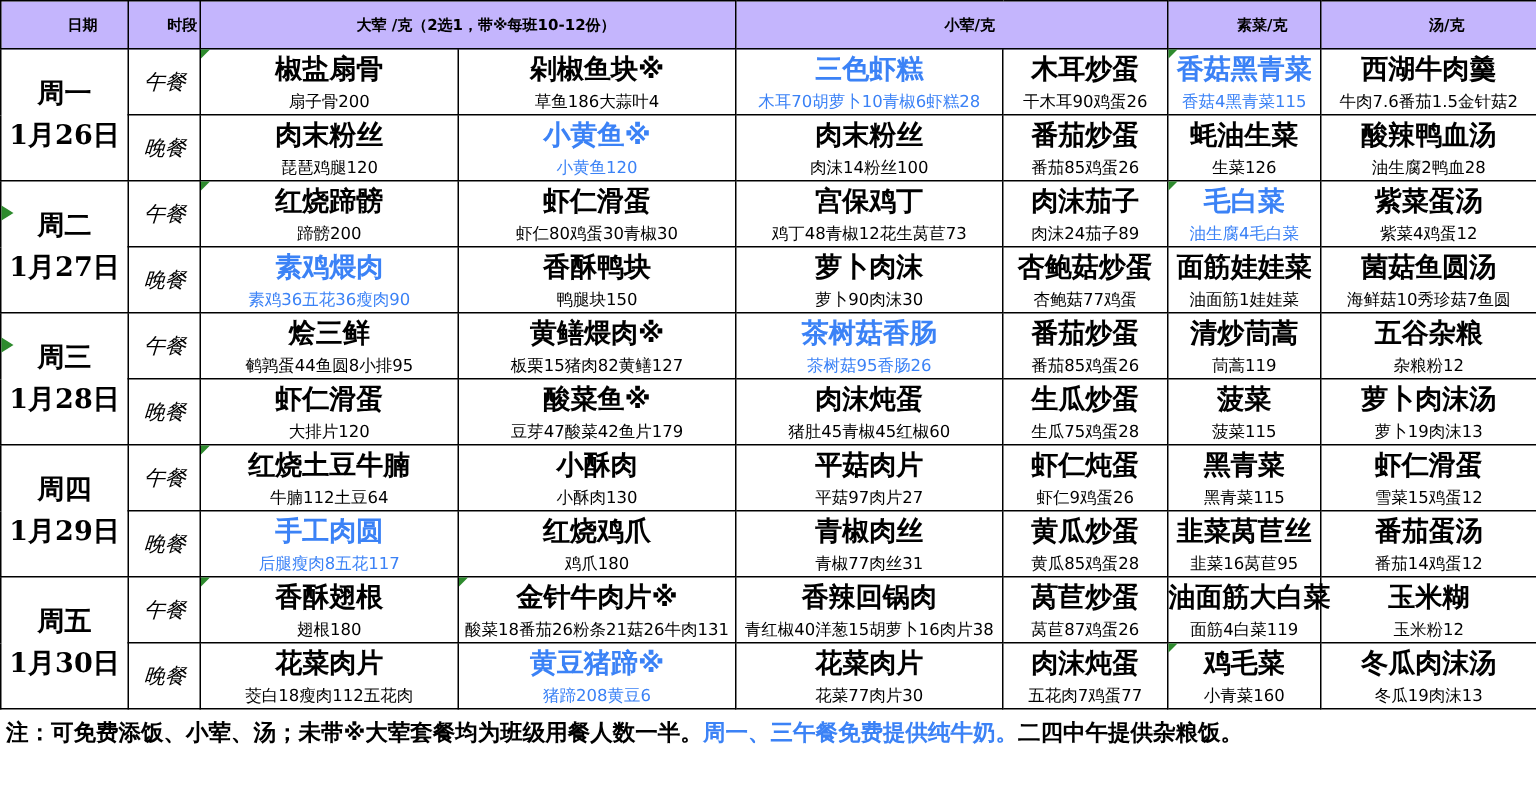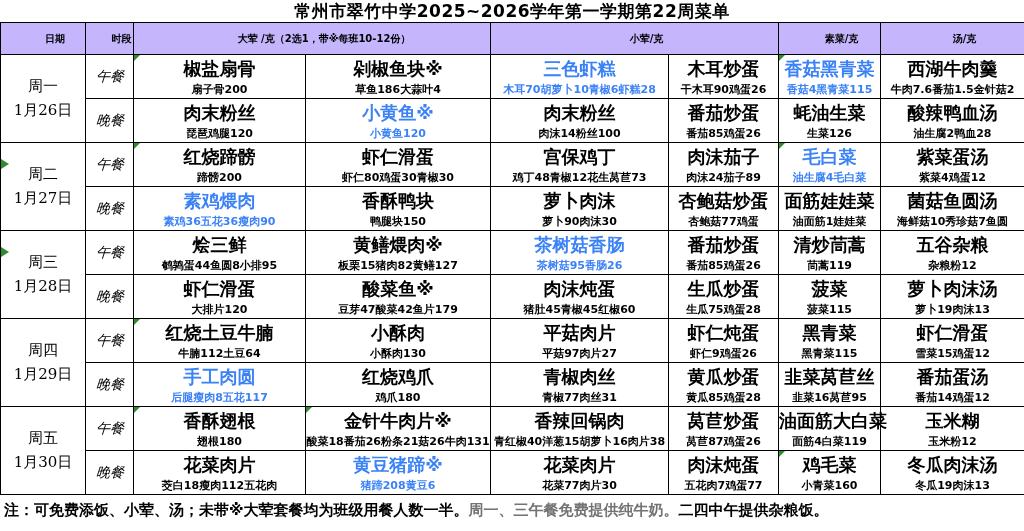--- a/index.html
+++ b/index.html
@@ -6,42 +6,41 @@
   html,body { width:1024px; height:531px; background:#ffffff; overflow:hidden;
     font-family:"DejaVu Sans","Liberation Sans",sans-serif; color:#000; }
   .page { width:1024px; height:531px; }
   .title { height:22px; line-height:23px; text-align:center; font-weight:bold;
     font-size:17px; letter-spacing:0.5px; }
   table { width:1024px; border-collapse:collapse; table-layout:fixed; }
   th, td { border:1px solid #000; padding:0; text-align:center; vertical-align:middle;
     overflow:visible; }
   thead th { height:32px; font-size:10px; font-weight:bold; background:#c4b5fd;padding-left:24px; }
   tbody tr { height:44px; }
-  .date-cell { font-family:"DejaVu Serif","Liberation Serif",serif; font-weight:normal;
-    font-size:15px; line-height:1.55; position:relative; }
+  .date-cell { font-family:"DejaVu Serif","Liberation Serif",serif; font-weight:bold;
+    font-size:18px; line-height:1.55; position:relative; }
   .date-cell.edge::before { content:""; position:absolute; left:0; top:16px; width:0; height:0;
     border-top:5px solid transparent; border-bottom:5px solid transparent;
     border-left:8px solid #2e8b2e; }
   .period-cell { font-family:"DejaVu Serif","Liberation Serif",serif; font-size:14px;
     font-style:italic; transform:skewX(-4deg); }
   .dish { position:relative; }
   .dish-name { font-size:18px; font-weight:bold; line-height:1.45; white-space:nowrap; }
-  .dish-detail { font-size:11px; line-height:1.4; white-space:nowrap;font-weight:bold; }
+  .dish-detail { font-size:11px; line-height:1.4; white-space:nowrap; }
   .red .dish-name, .red .dish-detail { color:#3b82f6; }
   .corner { position:absolute; left:0; top:0; width:0; height:0;
     border-top:6px solid #2e8b2e; border-right:6px solid transparent; }
   .footer { height:31px; line-height:30px; font-size:15px; font-weight:bold;
     padding-left:4px; white-space:nowrap; }
-  .footer .hl { color:#737373; }
+  .footer .hl { color:#3b82f6; }
 </style>
 </head>
 <body>
 
 <div class="page">
-  <div class="title">常州市翠竹中学2025~2026学年第一学期第22周菜单</div>
 
   <table>
     <colgroup>
       <col style="width:85px">
         <col style="width:48px">
         <col style="width:172px">
       <col style="width:185px">
         <col style="width:178px">
         <col style="width:110px">
       <col style="width:102px">

